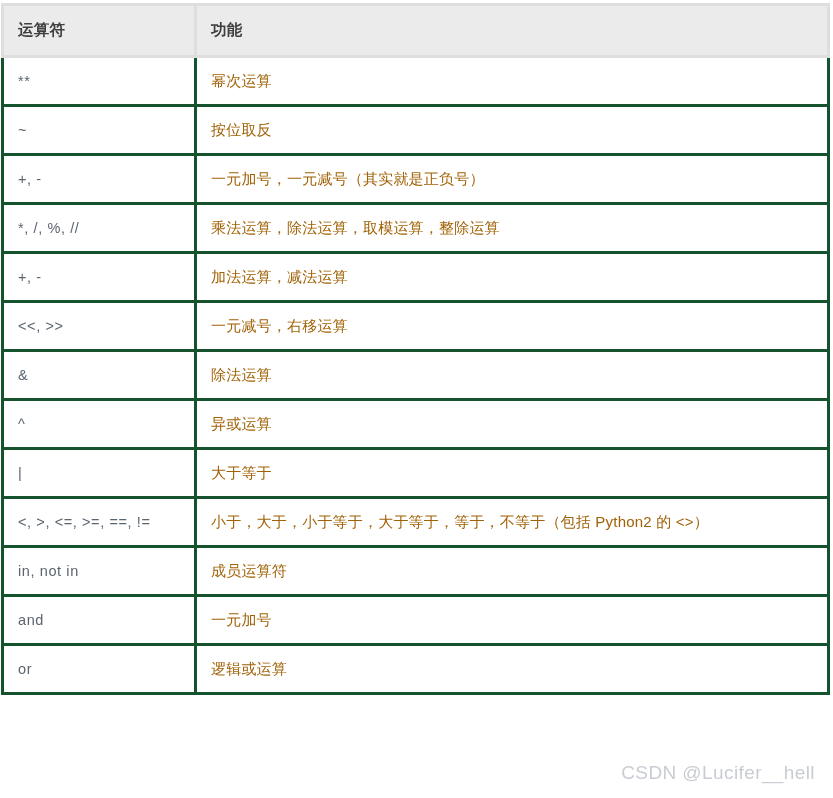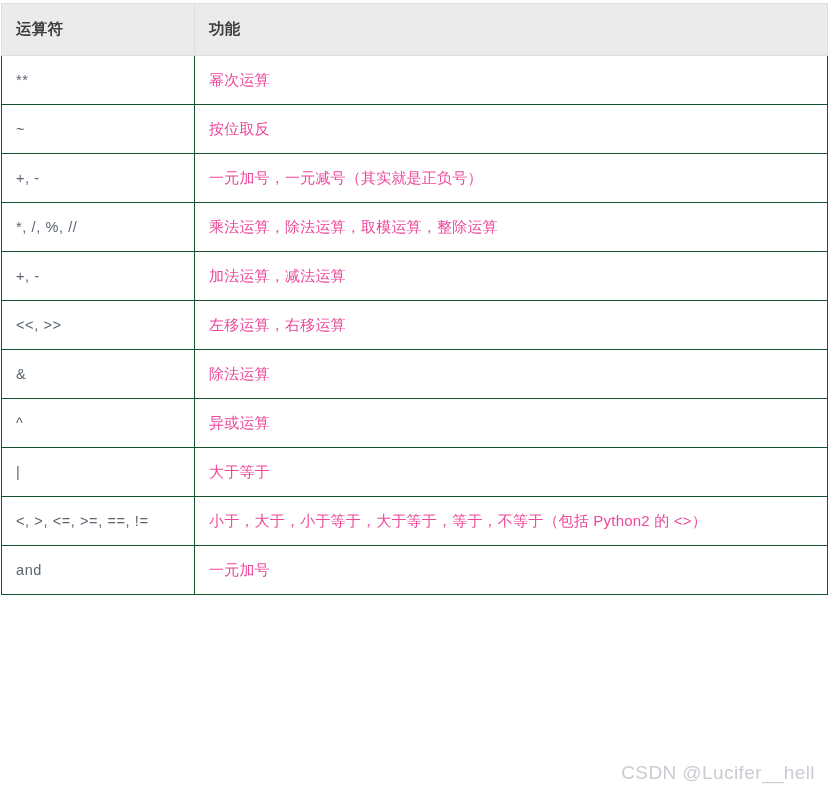--- a/index.html
+++ b/index.html
@@ -25,21 +25,21 @@
     border-collapse: collapse;
     width: 826px;
     table-layout: fixed;
     background: #ffffff;
   }
   table.op-table col.col-op { width: 193px; }
   table.op-table col.col-fn { width: 633px; }
 
   table.op-table th,
   table.op-table td {
-    border: 1px solid #14532d;
+    border: 3px solid #14532d;
     padding: 8px 14px;
     height: 49px;
     vertical-align: middle;
     text-align: left;
     font-weight: normal;
     box-sizing: border-box;
   }
   table.op-table thead th {
     background: #ebebeb;
     border-color: #dedede;
@@ -53,21 +53,21 @@
     font-size: 15px;
     color: #5b6570;
     background: #ffffff;
   }
   table.op-table tbody td.op-cell {
     color: #5b6570;
     font-size: 14.5px;
     letter-spacing: 0.6px;
   }
   table.op-table tbody td.fn-cell {
-    color: #ec4899;
+    color: #a16207;
     letter-spacing: 0.2px;
     margin-left: 22px;
   }
   .watermark {
     position: absolute;
     right: 18px;
     bottom: 14px;
     font-size: 19px;
     color: #c9cdd2;
     letter-spacing: 0.4px;
@@ -107,39 +107,47 @@
       <tr>
         <td class="op-cell">*, /, %, //</td>
         <td class="fn-cell">乘法运算，除法运算，取模运算，整除运算</td>
       </tr>
       <tr>
         <td class="op-cell">+, -</td>
         <td class="fn-cell">加法运算，减法运算</td>
       </tr>
       <tr>
         <td class="op-cell">&lt;&lt;, &gt;&gt;</td>
-        <td class="fn-cell">左移运算，右移运算</td>
+        <td class="fn-cell">一元减号，右移运算</td>
       </tr>
       <tr>
         <td class="op-cell">&amp;</td>
         <td class="fn-cell">除法运算</td>
       </tr>
       <tr>
         <td class="op-cell">^</td>
         <td class="fn-cell">异或运算</td>
       </tr>
       <tr>
         <td class="op-cell">|</td>
         <td class="fn-cell">大于等于</td>
       </tr>
       <tr>
         <td class="op-cell">&lt;, &gt;, &lt;=, &gt;=, ==, !=</td>
         <td class="fn-cell">小于，大于，小于等于，大于等于，等于，不等于（包括 Python2 的 &lt;&gt;）</td>
       </tr>
       <tr>
+        <td class="op-cell">in, not in</td>
+        <td class="fn-cell">成员运算符</td>
+      </tr>
+      <tr>
         <td class="op-cell">and</td>
         <td class="fn-cell">一元加号</td>
+      </tr>
+      <tr>
+        <td class="op-cell">or</td>
+        <td class="fn-cell">逻辑或运算</td>
       </tr>
     </tbody>
   </table>
 </div>
 
 <div class="watermark">CSDN @Lucifer__hell</div>
 
 </body></html>

